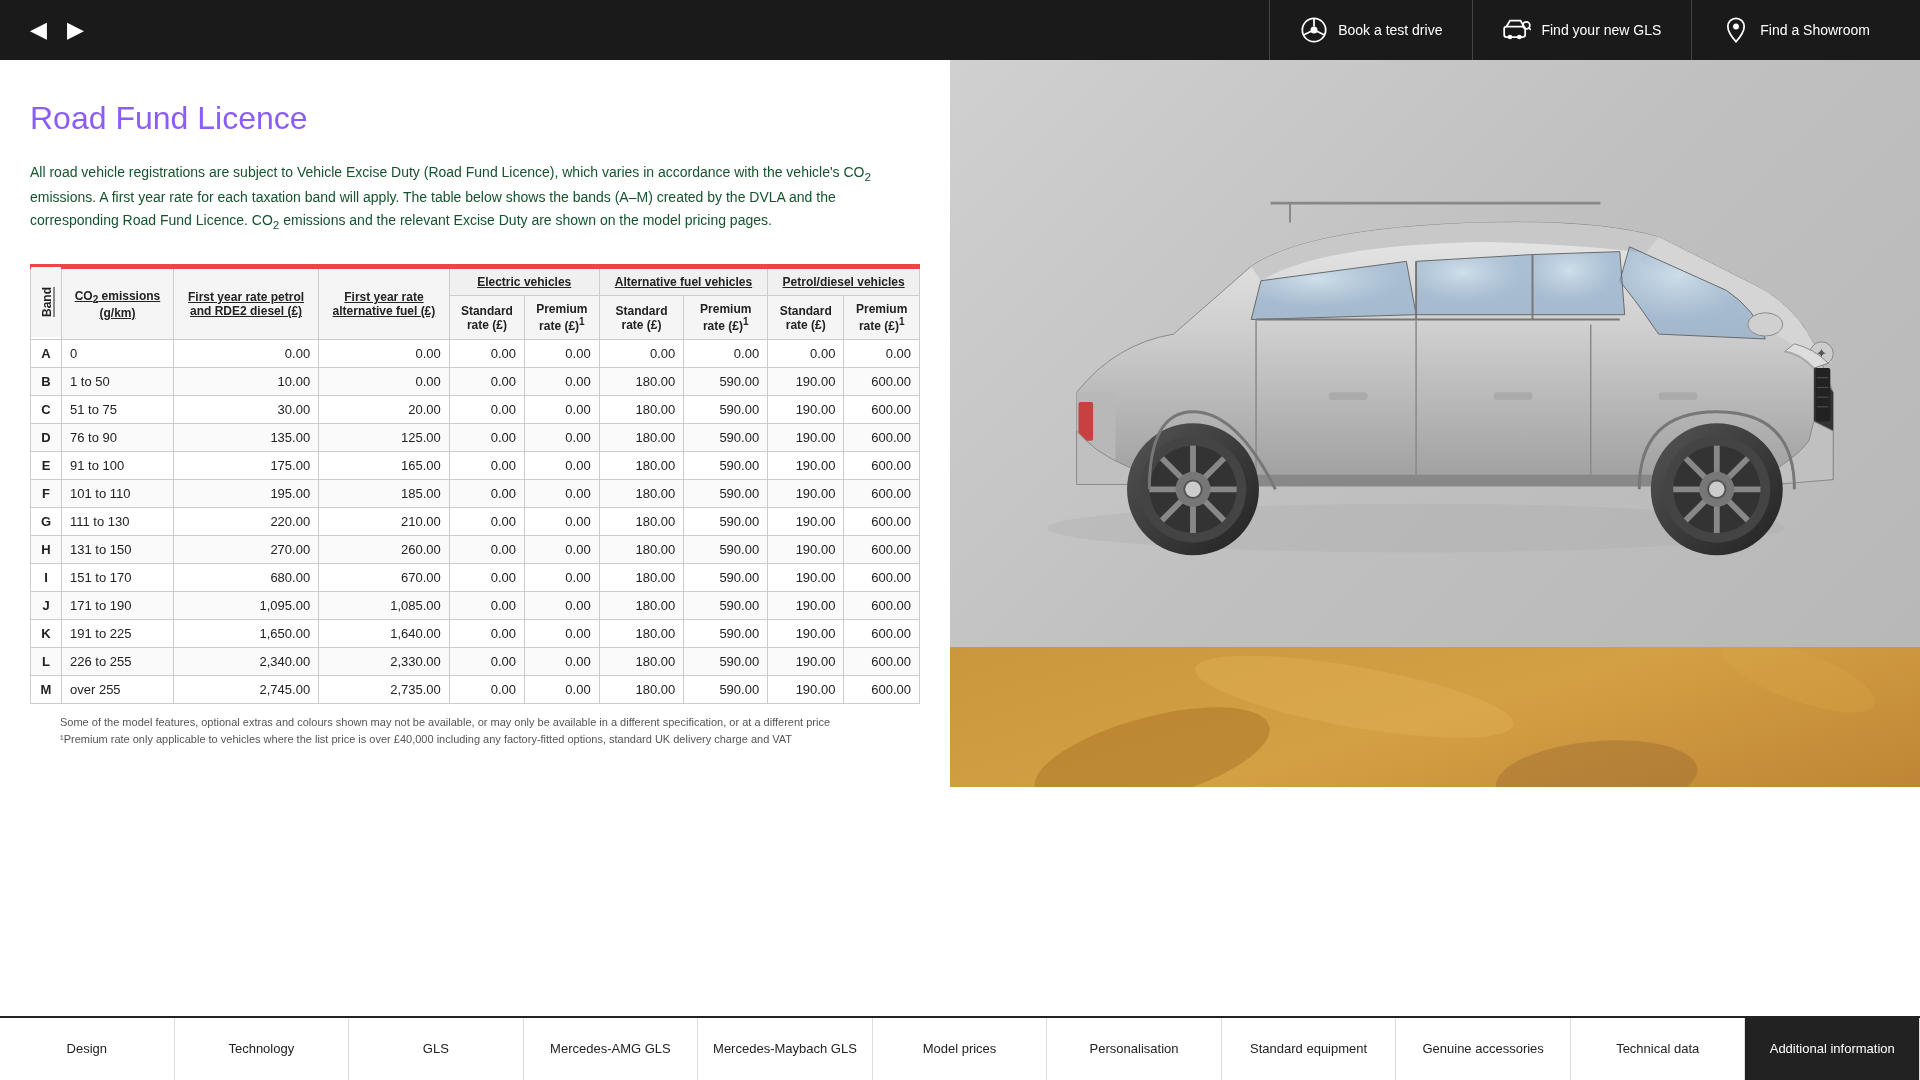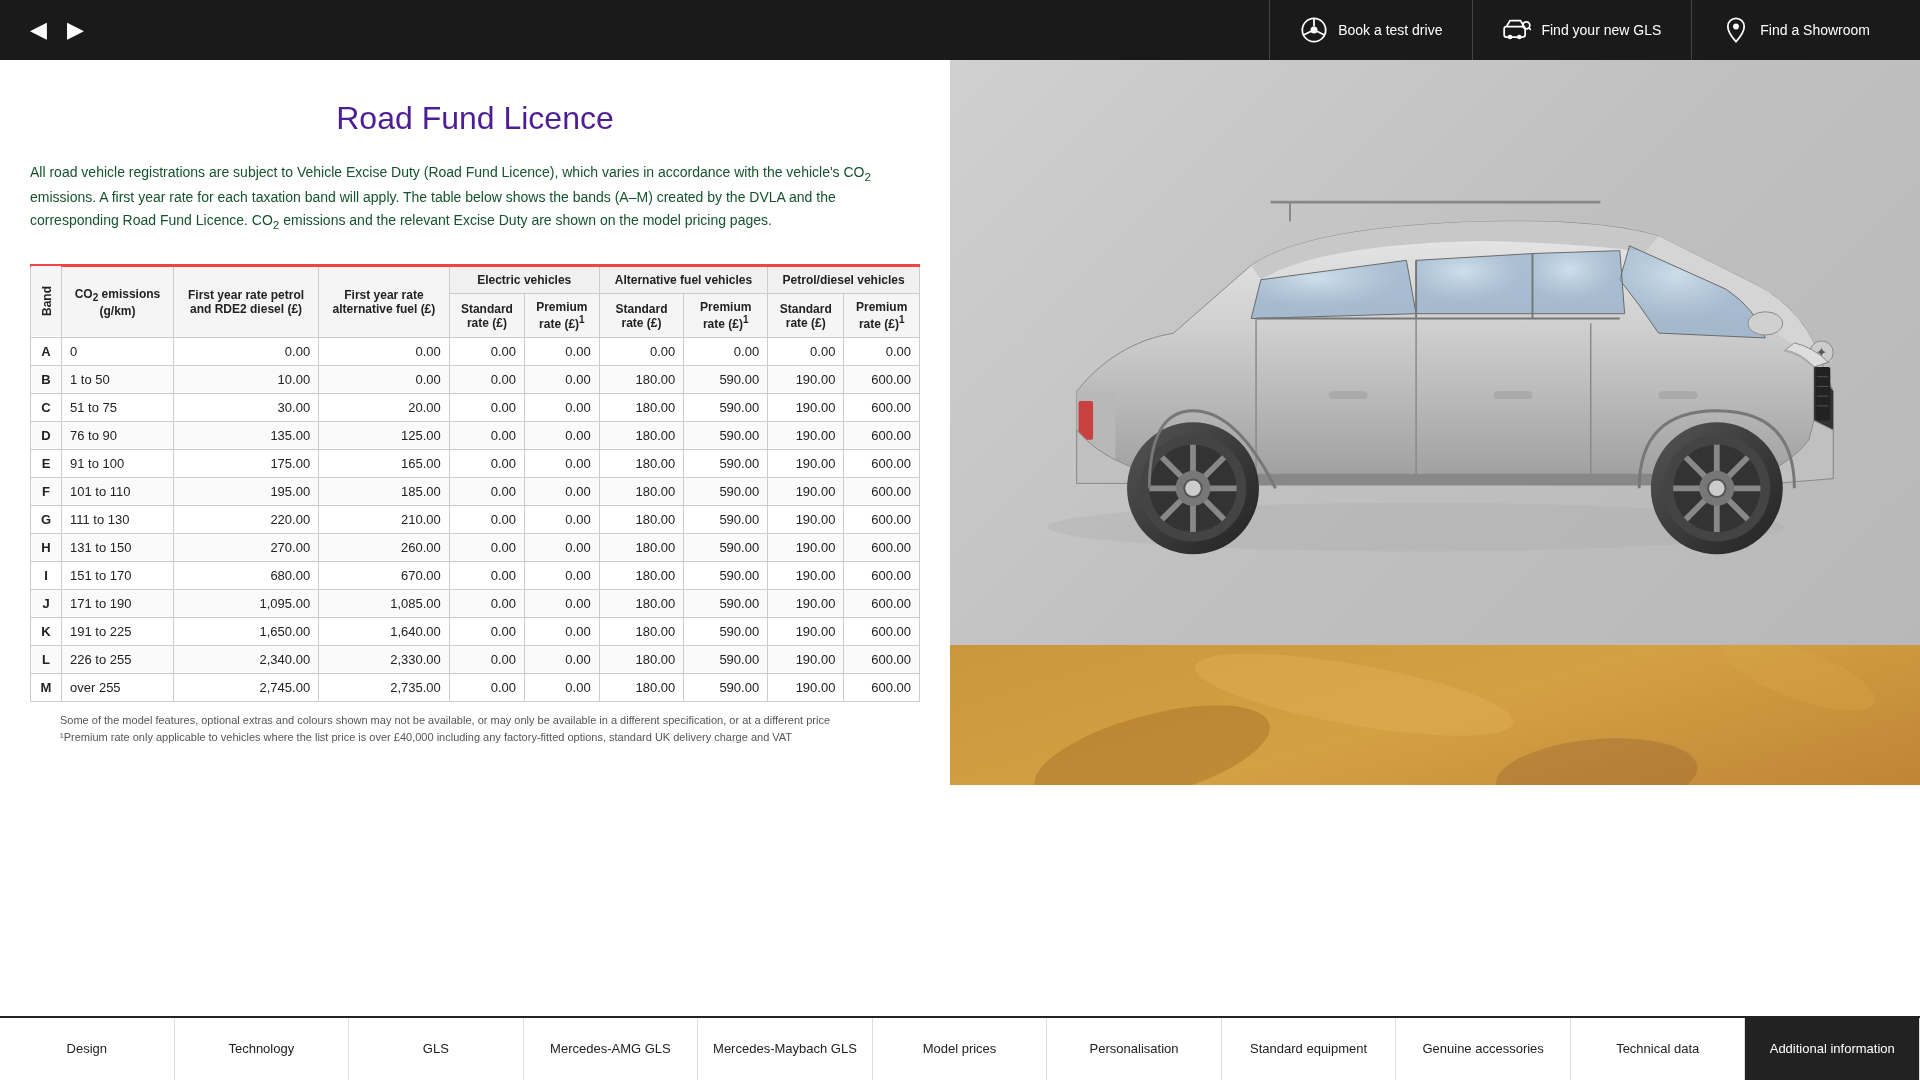--- a/index.html
+++ b/index.html
@@ -58,44 +58,44 @@
 
     .left-panel {
       flex: 0 0 950px;
       padding: 40px 30px 20px 30px;
     }
 
     .page-title {
       font-size: 32px;
       font-weight: 400;
       margin-bottom: 24px;
-      color: #4c1d95;
-      text-align: center;
+      color: #8b5cf6;
     }
 
     .description {
       font-size: 14px;
       line-height: 1.6;
       color: #14532d;
       margin-bottom: 30px;
       max-width: 900px;
     }
 
     
     .table-wrapper {
       overflow-x: auto;
     }
     table {
       border-collapse: collapse;
       width: 100%;
       font-size: 13px;
     }
     thead tr:first-child th {
-      border-top: 3px solid #ef4444;
+      border-top: 5px solid #ef4444;
       border-bottom: 1px solid #ccc;
+      text-decoration: underline;
     }
     th, td {
       border: 1px solid #ccc;
       padding: 6px 8px;
       text-align: right;
     }
     th {
       background: #f5f5f5;
       font-weight: 600;
       font-size: 12px;

